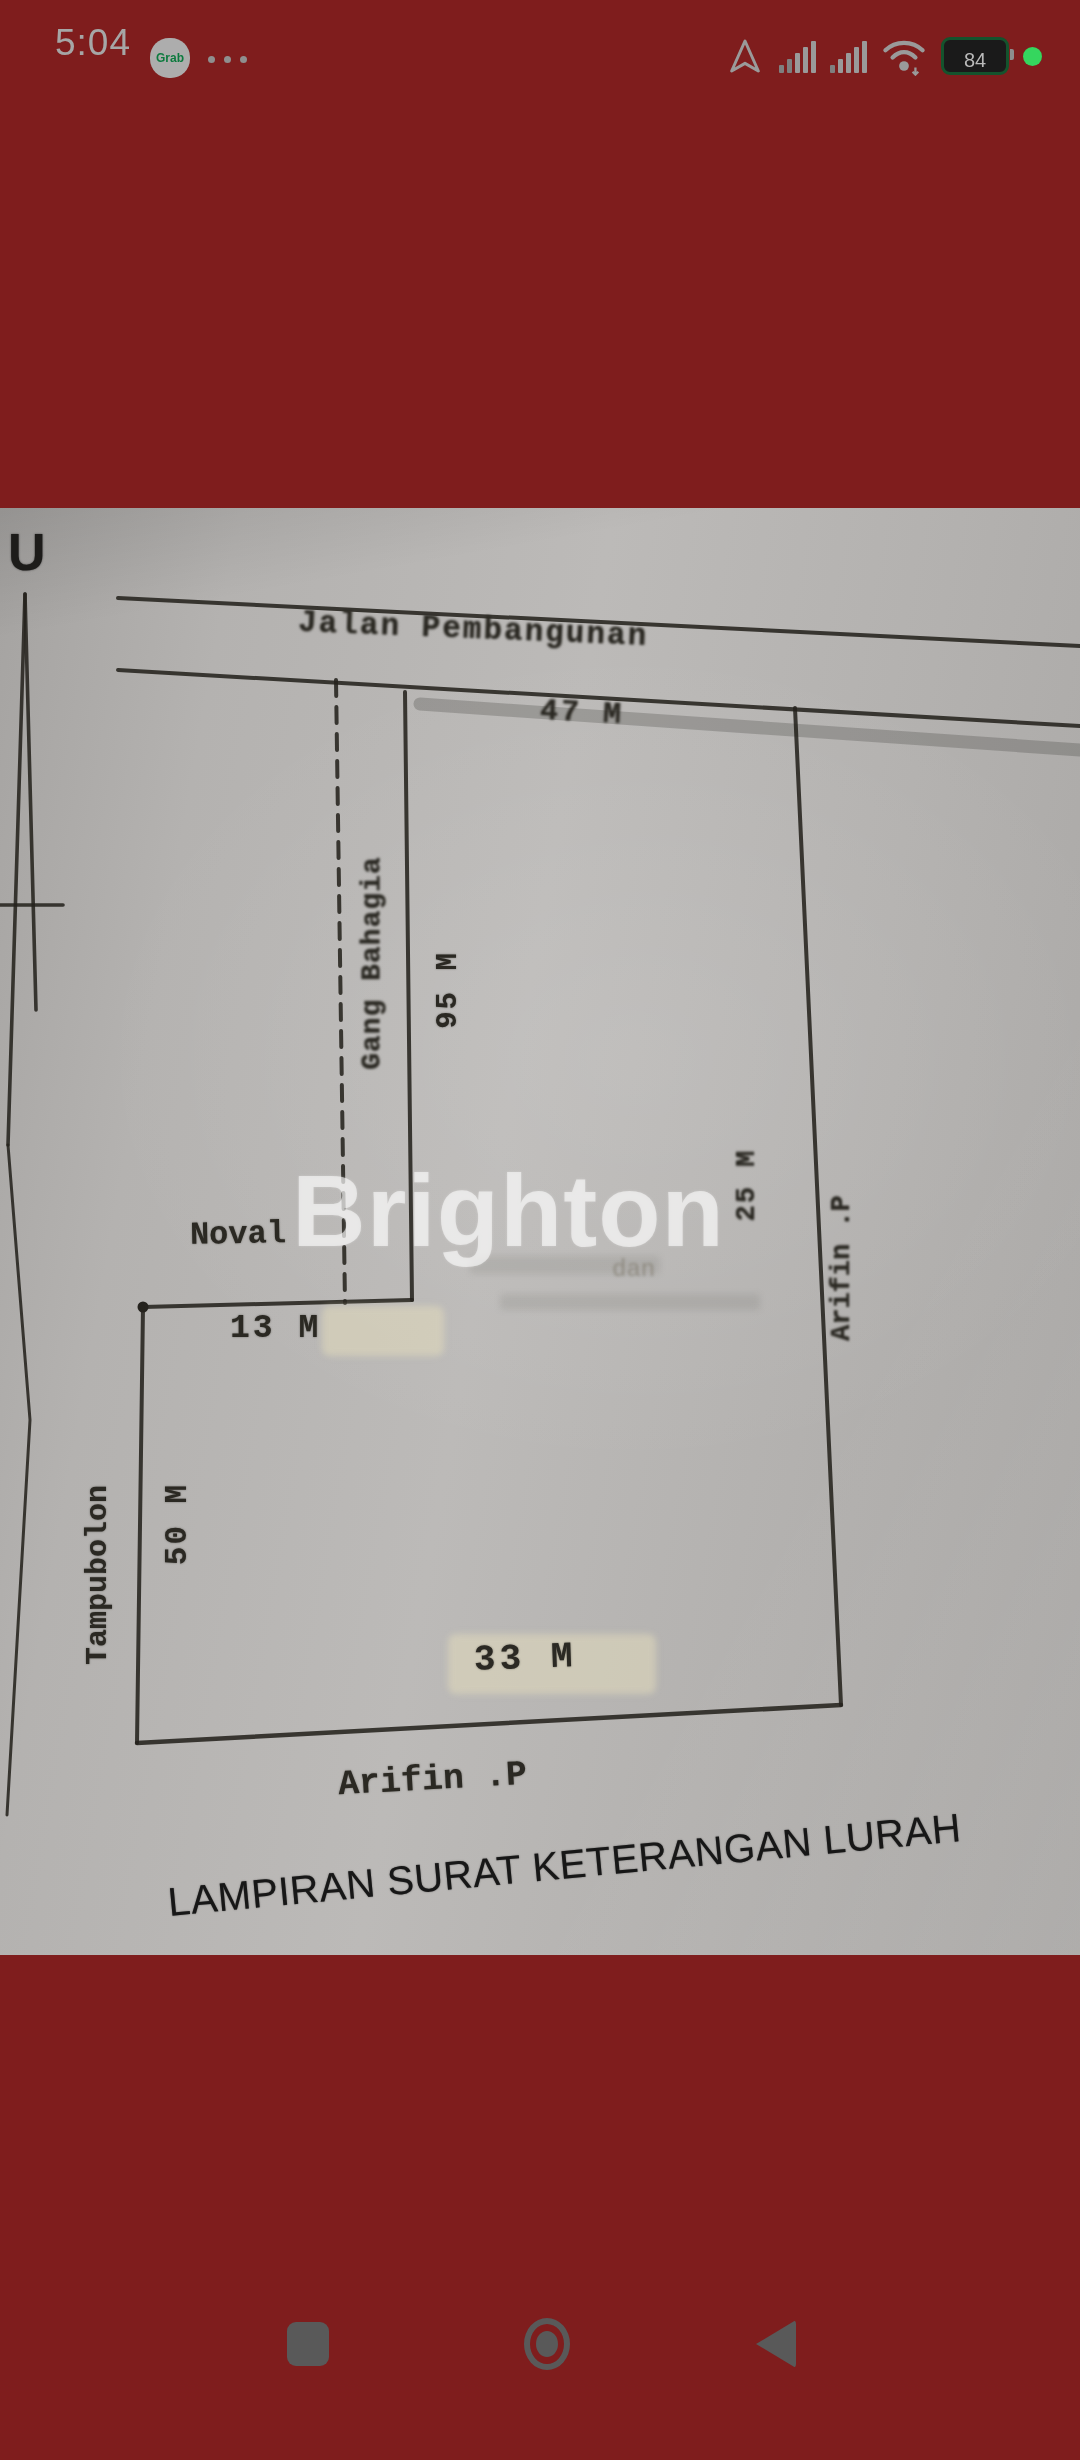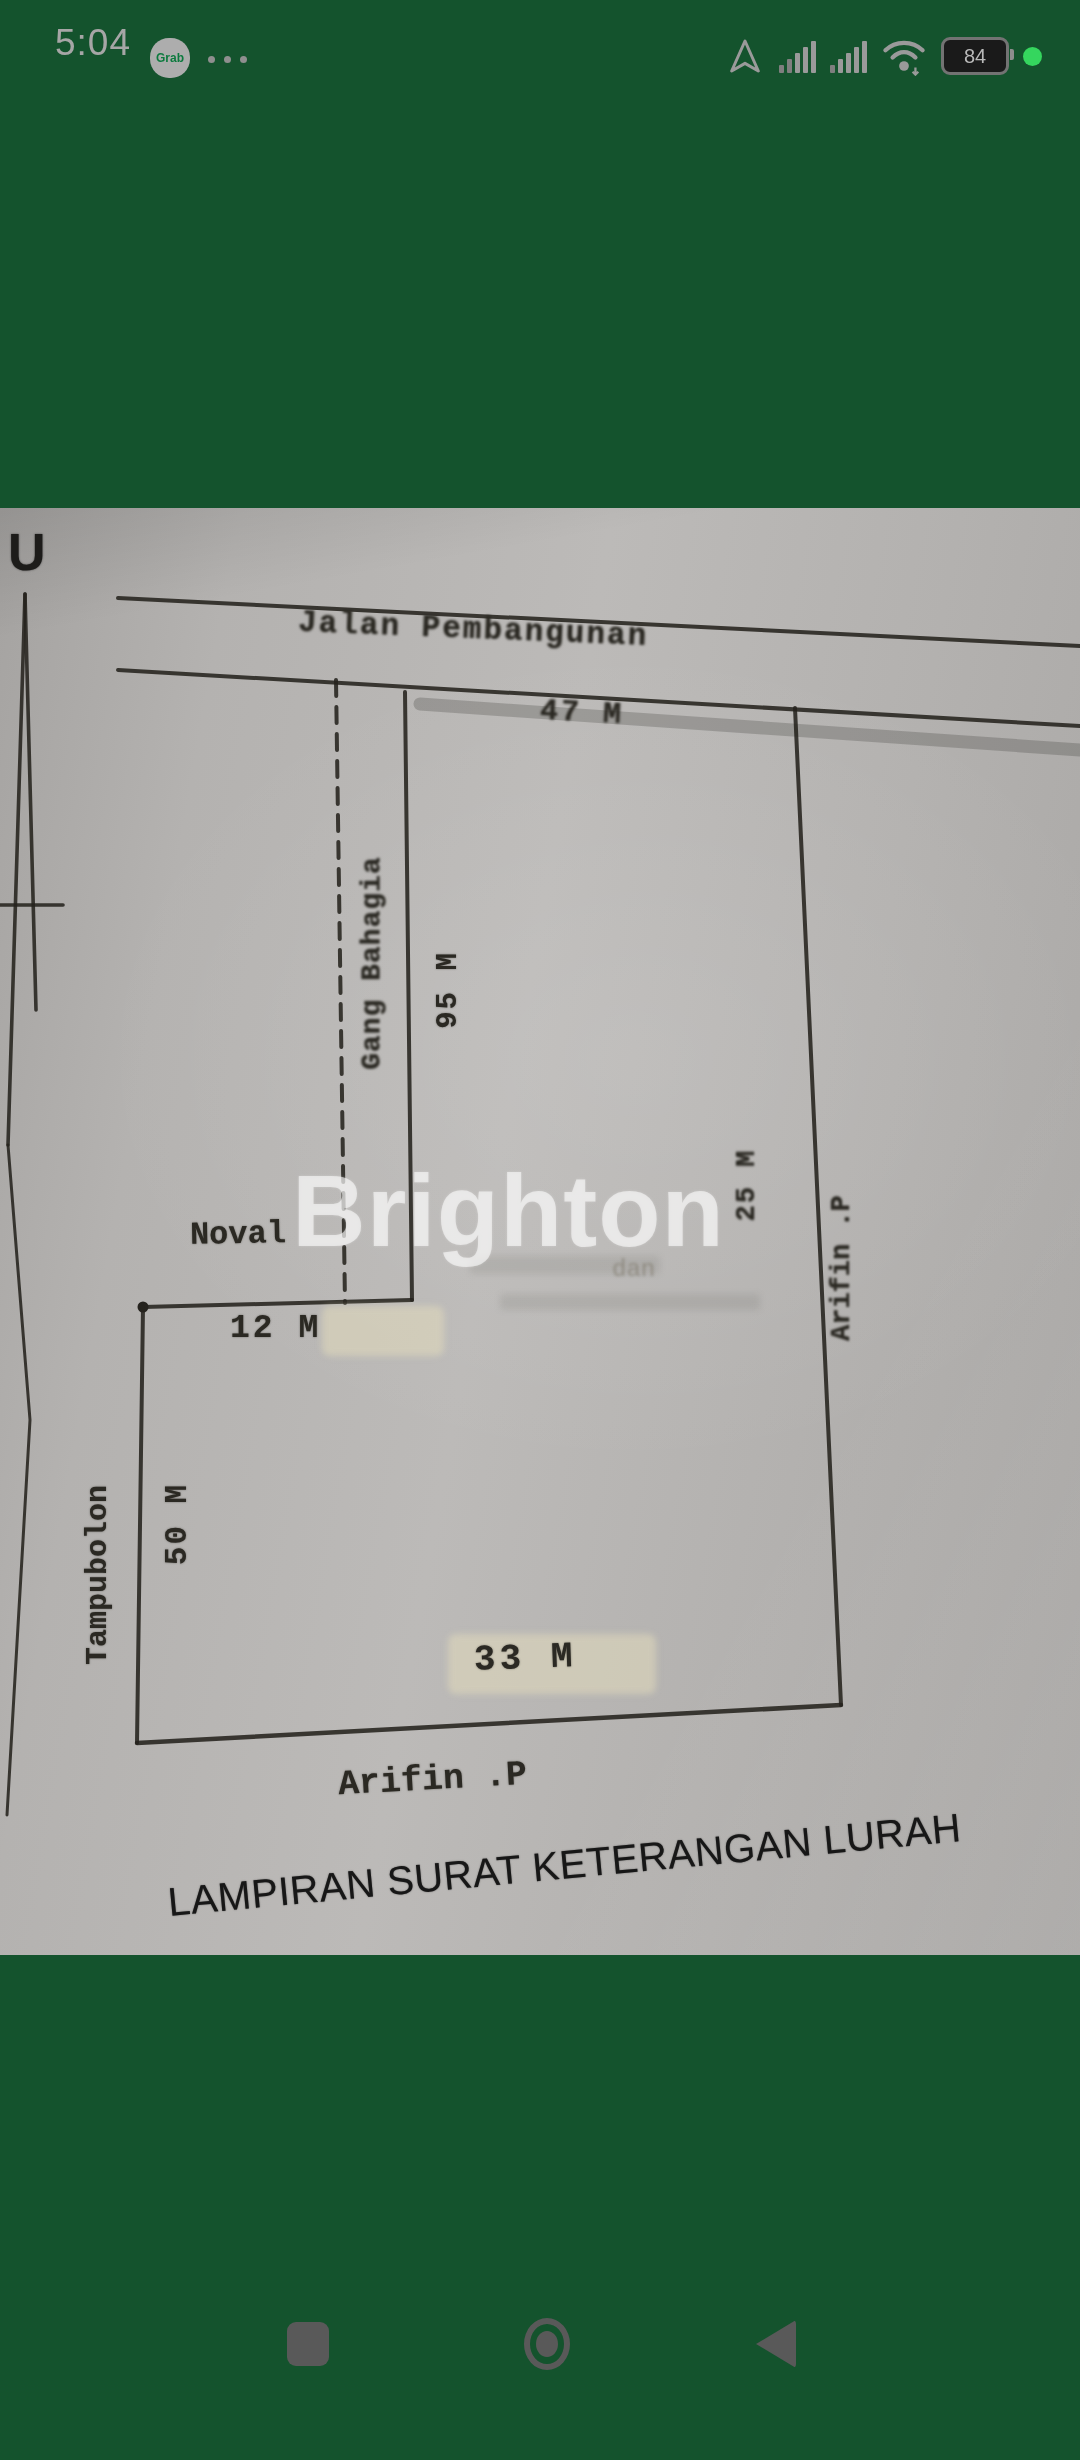--- a/index.html
+++ b/index.html
@@ -1,31 +1,31 @@
 <!DOCTYPE html>
 <html><head>
 <meta charset="utf-8">
 <style>
   html,body{margin:0;padding:0;background:#000;}
-  #screen{position:relative;width:1080px;height:2460px;background:#14532d;overflow:hidden;
+  #screen{position:relative;width:1080px;height:2460px;background:#7f1d1d;overflow:hidden;
           font-family:"Liberation Sans",sans-serif;}
 
   
   .statusbar{position:absolute;left:0;top:0;width:1080px;height:100px;}
   .time{position:absolute;left:55px;top:22px;font-size:37px;color:#a6a6a6;letter-spacing:1px;}
   .grab-chip{position:absolute;left:150px;top:38px;width:40px;height:40px;border-radius:19px;
              background:#adadad;display:flex;align-items:center;justify-content:center;}
   .grab-chip span{font-size:12px;font-weight:bold;color:#0c7a3e;}
   .dots{position:absolute;left:208px;top:56px;display:flex;gap:9px;}
   .dots i{width:7px;height:7px;border-radius:50%;background:#8f8f8f;}
   .sicons{position:absolute;right:38px;top:30px;display:flex;align-items:center;gap:14px;height:52px;}
   .bars{display:flex;align-items:flex-end;gap:3px;height:34px;}
   .bars i{width:5px;background:#9a9a9a;border-radius:1px;}
-  .battery{position:relative;width:62px;height:32px;border:3px solid #737373;border-radius:9px;
-           background:#1a1a1a;display:flex;align-items:center;justify-content:center;}
+  .battery{position:relative;width:62px;height:32px;border:3px solid #14532d;border-radius:9px;
+           background:#1a1a1a;display:flex;align-items:flex-end;justify-content:center;}
   .battery b{font-size:20px;color:#b9b9b9;font-weight:normal;}
   .battery:after{content:"";position:absolute;right:-8px;top:9px;width:4px;height:11px;
                  background:#8d8d8d;border-radius:0 2px 2px 0;}
   .greendot{width:19px;height:19px;border-radius:50%;background:#35d65e;}
 
   
   .photo{position:absolute;left:0;top:508px;width:1080px;height:1447px;
          background:
            radial-gradient(900px 700px at 58% 38%, rgba(255,255,255,.10), rgba(0,0,0,0) 60%),
            linear-gradient(100deg,#a5a3a1 0%,#b4b2b0 18%,#bcbab8 46%,#b3b1af 72%,#a8a6a4 100%);}
@@ -154,21 +154,21 @@
     <span class="tw vert blurry" style="left:372px;top:455px;font-size:28px;letter-spacing:1px;">Gang Bahagia</span>
 
     <span class="tw vert" style="left:448px;top:482px;font-size:29px;letter-spacing:2px;">95 M</span>
 
     <span class="tw vert blurry" style="left:747px;top:677px;font-size:27px;letter-spacing:2px;">25 M</span>
 
     <span class="tw vert blurry" style="left:842px;top:760px;font-size:27px;">Arifin .P</span>
 
     <div class="tw" style="left:190px;top:708px;font-size:32px;transform:rotate(-1deg);">Noval</div>
 
-    <div class="tw" style="left:230px;top:802px;font-size:33px;letter-spacing:3px;">12 M</div>
+    <div class="tw" style="left:230px;top:802px;font-size:33px;letter-spacing:3px;">13 M</div>
 
     <span class="tw vert" style="left:98px;top:1067px;font-size:30px;">Tampubolon</span>
 
     <span class="tw vert" style="left:177px;top:1016px;font-size:31px;letter-spacing:2px;">50 M</span>
 
     <div class="tw" style="left:474px;top:1130px;font-size:36px;letter-spacing:4px;transform:rotate(-2deg);">33 M</div>
 
     <div class="tw" style="left:338px;top:1252px;font-size:35px;transform:rotate(-3.2deg);">Arifin .P</div>
 
     <div class="caption">LAMPIRAN SURAT KETERANGAN LURAH</div>

